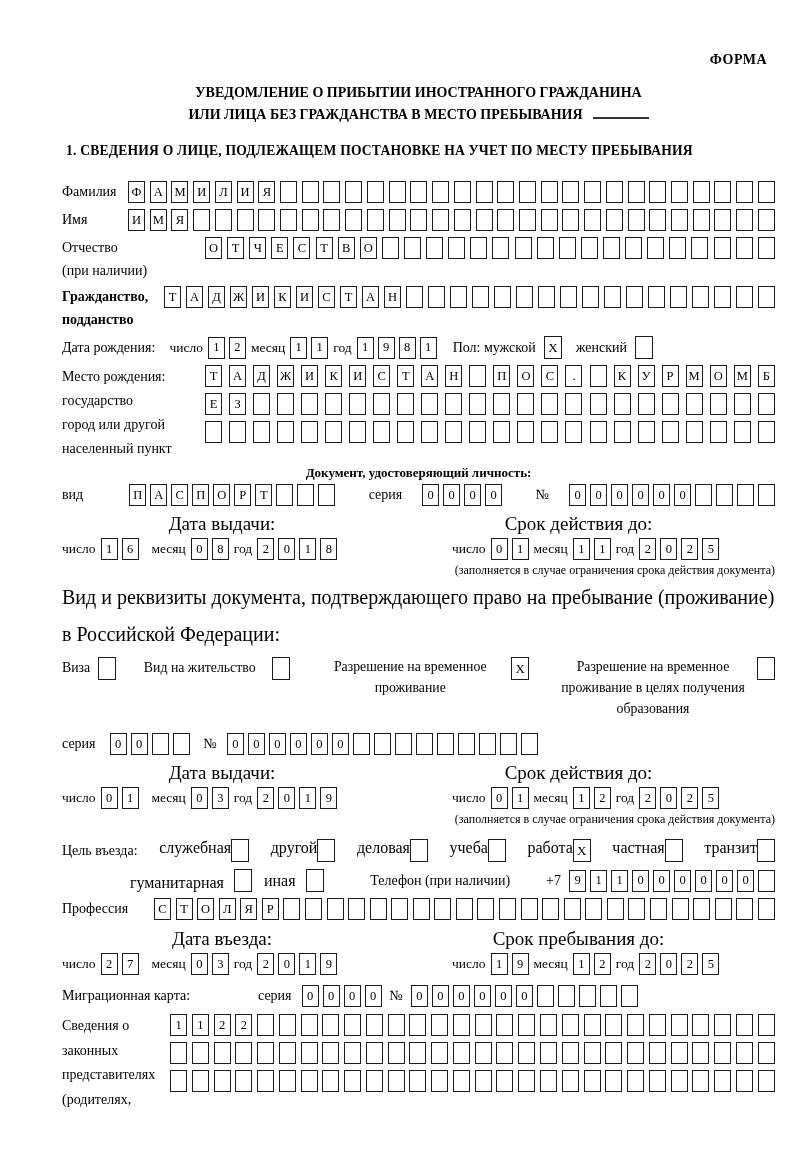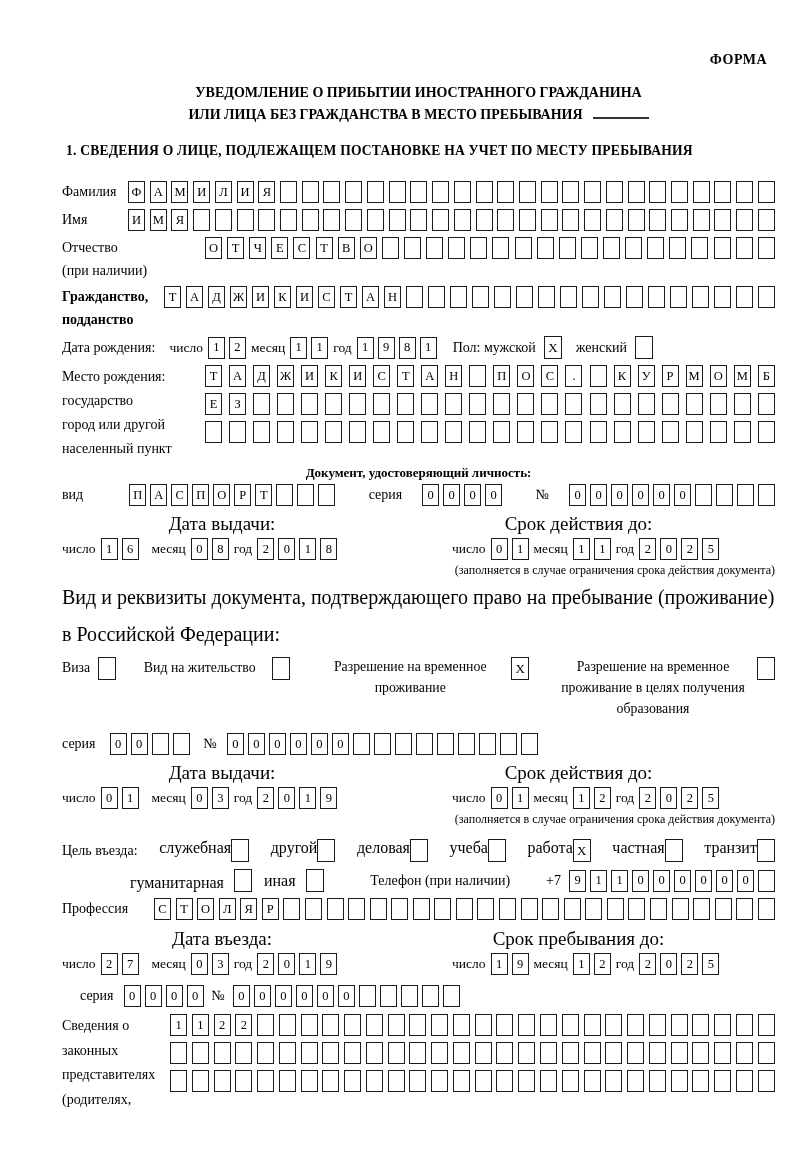--- a/index.html
+++ b/index.html
@@ -654,20 +654,21 @@
             <span class="cell">2</span>
             <span class="cell">0</span>
             <span class="cell">2</span>
             <span class="cell">5</span>
           </span>
       </span>
     </div>
   </div>
 
   <div class="mig-row">
+    <span class="lbl" style="width:178px;">Миграционная карта:</span>
     <span class="lbl" style="margin-left:18px;">серия</span>
     <span class="cells" style="margin-left:10px;">
         <span class="cell">0</span>
         <span class="cell">0</span>
         <span class="cell">0</span>
         <span class="cell">0</span>
       </span>
     <span class="lbl" style="margin-left:8px;">№</span>
     <span class="cells" style="margin-left:8px;">
         <span class="cell">0</span>

